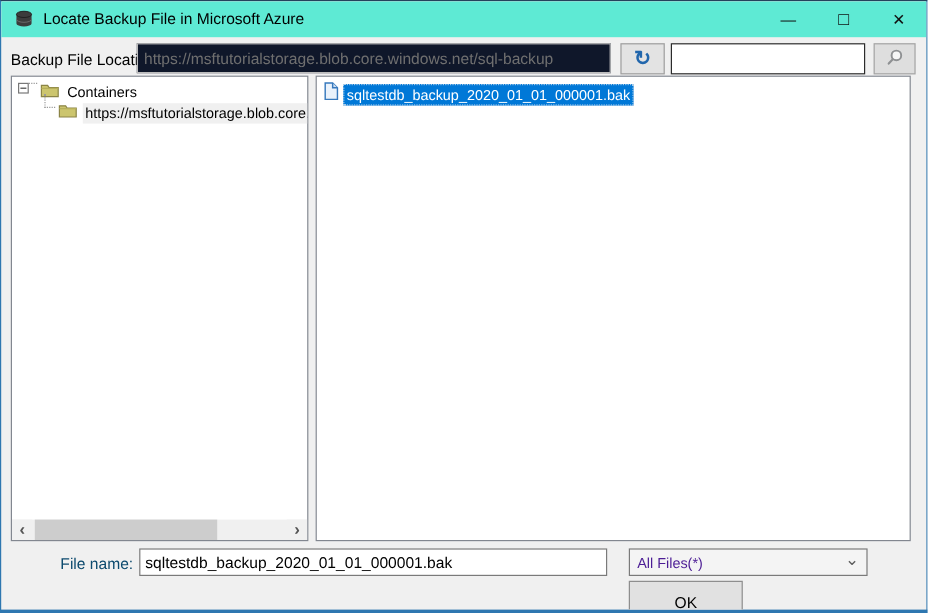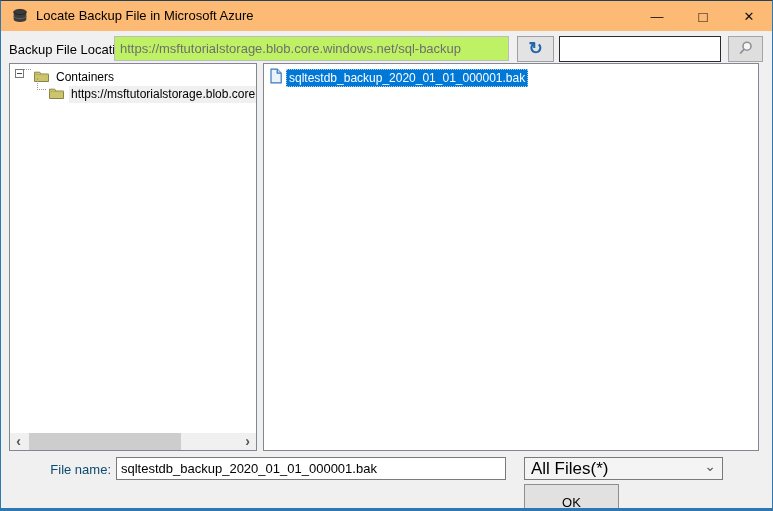--- a/index.html
+++ b/index.html
@@ -8,32 +8,32 @@
   .window {
     position: relative; width: 773px; height: 511px;
     background: #f0f0f0; overflow: hidden;
     border-top: 1px solid #24425c;
     border-left: 1px solid #2e77b0;
     border-right: 1px solid #2e77b0;
     border-bottom: 3px solid #2e77b0;
   }
 
   
-  .titlebar { position: absolute; left: 0; top: 0; right: 0; height: 30px; background: #fdba74; }
+  .titlebar { position: absolute; left: 0; top: 0; right: 0; height: 30px; background: #5eead4; }
   .title-icon { position: absolute; left: 11px; top: 7px; }
   .title-text { position: absolute; left: 35px; top: 7px; font-size: 13px; color: #000; white-space: nowrap; }
   .win-controls { position: absolute; right: 0; top: 0; height: 30px; display: flex; }
   .win-btn { width: 46px; height: 30px; border: none; background: transparent; font-size: 13px;
              color: #111; display: flex; align-items: center; justify-content: center; padding: 0; }
   .win-btn.max { font-size: 15px; }
 
   
   .loc-label { position: absolute; left: 8px; top: 41px; font-size: 13px; color: #000; }
   .loc-input { position: absolute; left: 113px; top: 35px; width: 395px; height: 25px;
-               background: #bef264; border: 1px solid #bcbcbc; color: #6f6f6f;
+               background: #0f172a; border: 1px solid #bcbcbc; color: #6f6f6f;
                font-size: 13px; font-family: "Liberation Sans", sans-serif; padding: 0 5px; }
   .refresh-btn { position: absolute; left: 516px; top: 35px; width: 37px; height: 26px;
                  background: #e3e3e3; border: 1px solid #9f9f9f;
                  display: flex; align-items: center; justify-content: center; padding: 0; }
   .refresh-glyph { color: #2166ac; font-size: 17px; font-weight: bold; line-height: 1; transform: translateY(-1px); }
   .search-input { position: absolute; left: 558px; top: 35px; width: 162px; height: 26px;
                   background: #fff; border: 1px solid #2b2b2b; font-size: 13px; padding: 0 5px;
                   font-family: "Liberation Sans", sans-serif; }
   .search-btn { position: absolute; left: 727px; top: 35px; width: 35px; height: 26px;
                 background: #dedede; border: 1px solid #a5a5a5;
@@ -75,21 +75,21 @@
 
   
   .fname-label { position: absolute; left: 20px; top: 461px; width: 90px; text-align: right;
                  font-size: 13px; color: #0c4a6e; }
   .fname-input { position: absolute; left: 115px; top: 456px; width: 390px; height: 23px;
                  background: #fff; border: 1px solid #7a7a7a; font-size: 13px; padding: 0 4px;
                  font-family: "Liberation Sans", sans-serif; color: #000; }
   .ftype-select { position: absolute; left: 523px; top: 456px; width: 199px; height: 23px;
                   background: #f4f4f4; border: 1px solid #7a7a7a; display: flex;
                   align-items: center; padding: 0 6px; }
-  .ftype-text { font-size: 17px; color: #000000; flex: 1; }
+  .ftype-text { font-size: 12px; color: #4c1d95; flex: 1; }
   .ftype-chevron { color: #5f5f5f; font-size: 14px; line-height: 1; transform: translateY(-3px); }
 
   .btn { position: absolute; top: 483px; width: 95px; height: 36px; background: #e1e1e1;
          border: 1px solid #8e8e8e; font-size: 13px; color: #000;
          font-family: "Liberation Sans", sans-serif; padding: 0; }
   .btn.ok { left: 523px; }
   .btn.cancel { left: 594px; margin-top: 37px; }
 </style>
 </head>
 <body>

